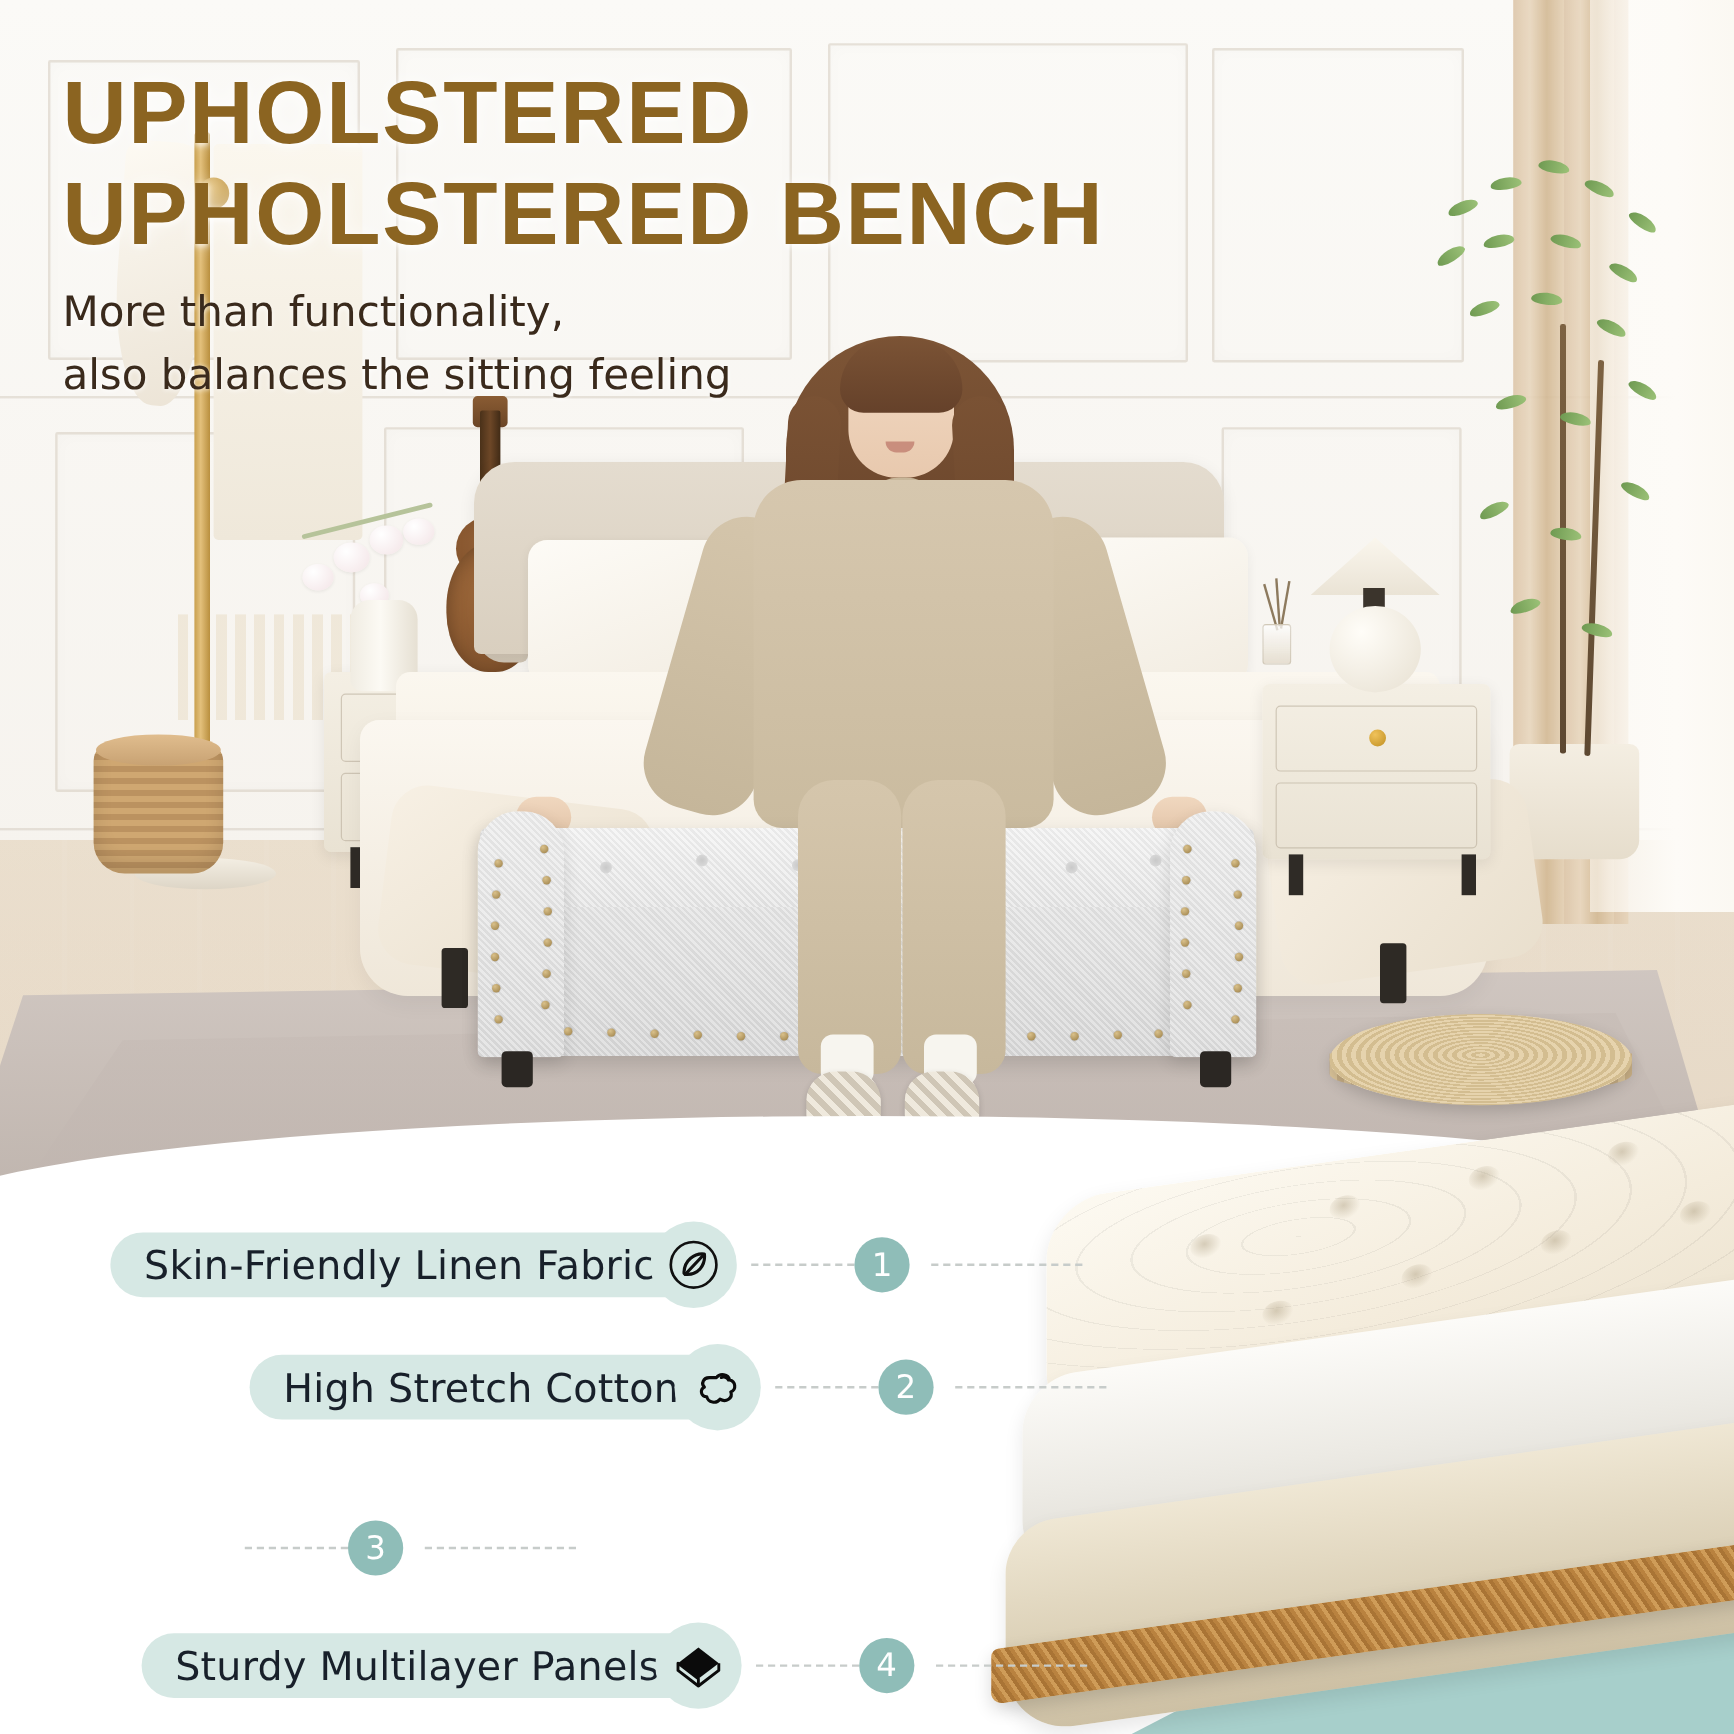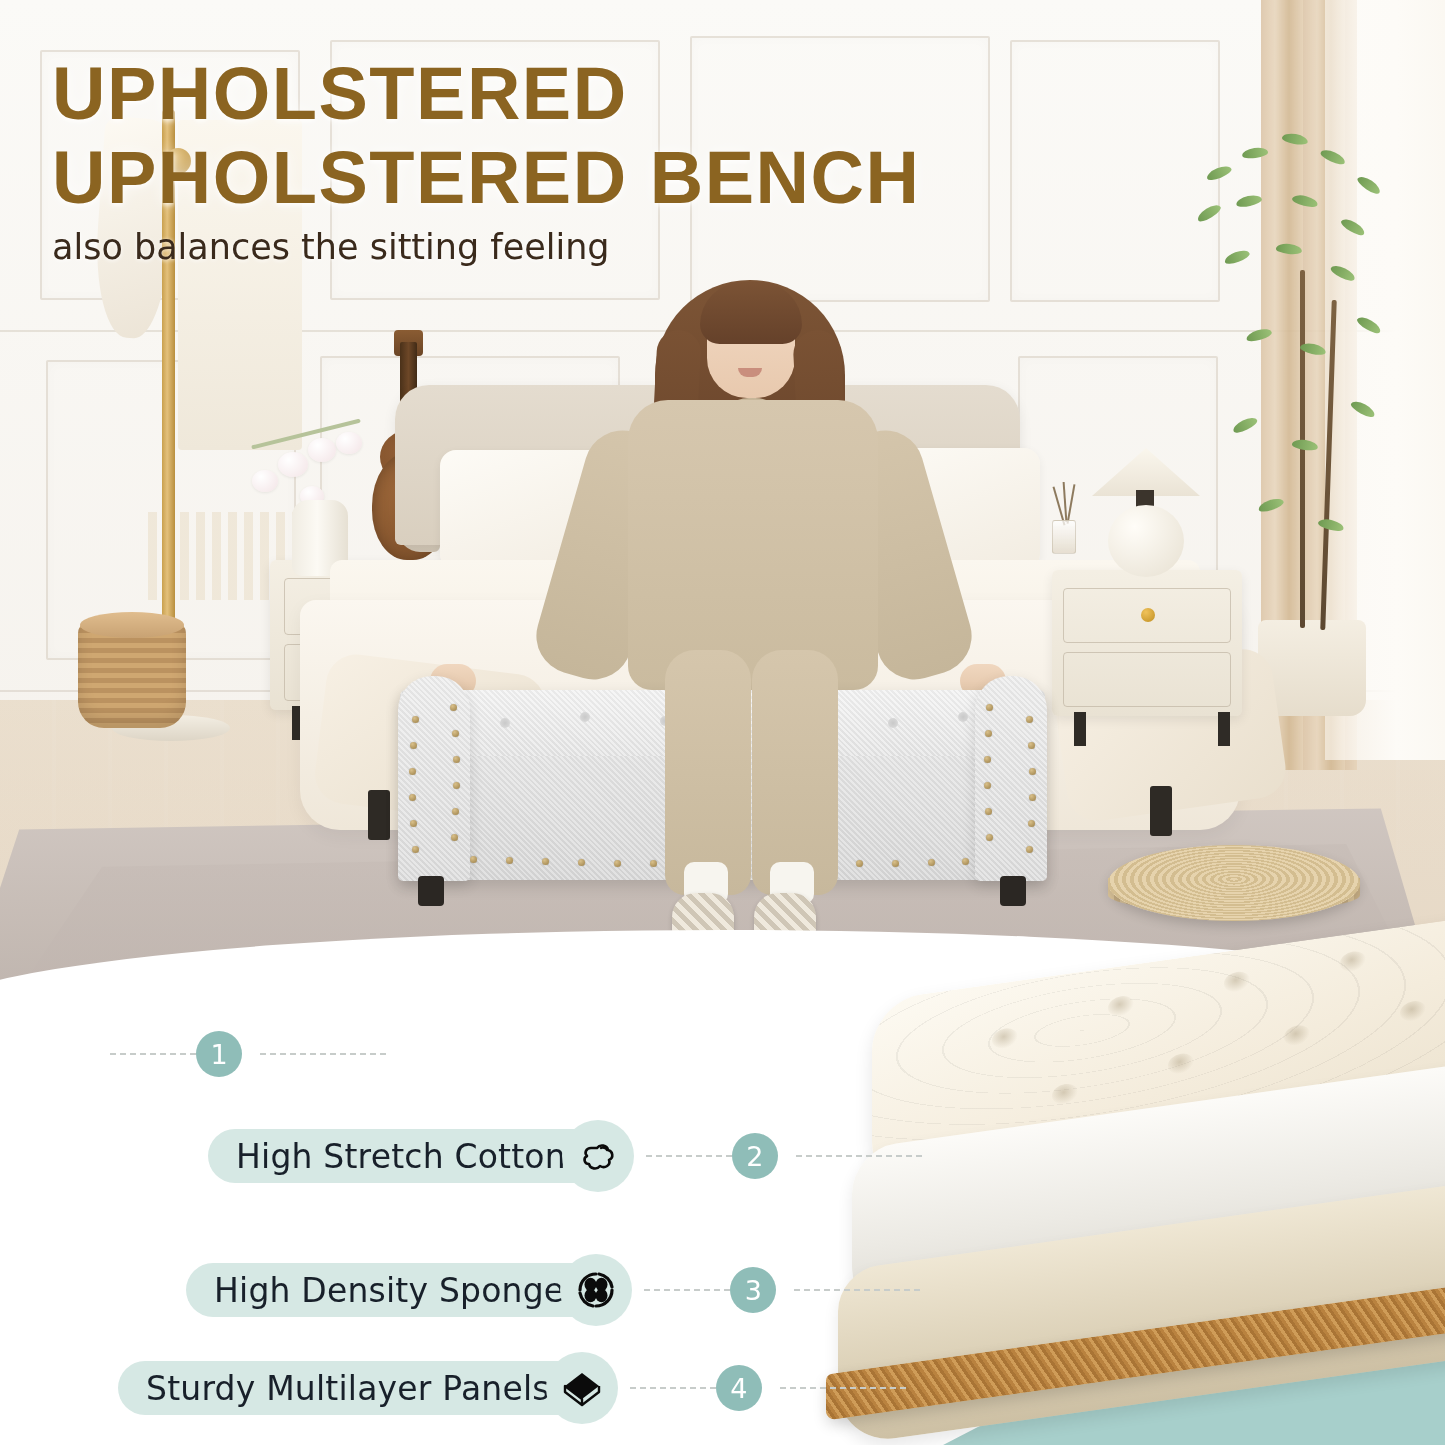--- a/index.html
+++ b/index.html
@@ -639,20 +639,21 @@
     <div class="w-leg leg-r"></div>
     <div class="sock" style="left:684px;"></div>
     <div class="sock" style="left:770px;"></div>
     <div class="slipper" style="left:672px;"></div>
     <div class="slipper" style="left:754px;"></div>
   </div>
 
   <div class="headline">
     <div class="h-line">UPHOLSTERED</div>
     <div class="h-line">UPHOLSTERED BENCH</div>
+    <div class="sub-line">More than functionality,</div>
     <div class="sub-line" style="margin-top:2px;">also balances the sitting feeling</div>
   </div>
 
   <div class="bottom">
     <div class="bottom-bg"></div>
     <div class="teal-wedge"></div>
 
     <div class="stack">
       <div class="layer layer-fabric">
         <div class="tuft-dot" style="left:120px; top:46px;"></div>
@@ -667,20 +668,30 @@
       <div class="layer layer-fabric-edge"></div>
       <div class="layer layer-white"></div>
       <div class="layer layer-beige"></div>
       <div class="layer layer-board-under"></div>
       <div class="layer layer-board"></div>
     </div>
 
     <div class="features">
 
       <div class="feat-row" style="left:92px; top:88px;">
+        <div class="pill">
+          <span class="pill-text">Skin-Friendly Linen Fabric</span>
+          <span class="icon-badge">
+            <svg class="glyph" width="42" height="42" viewBox="0 0 42 42">
+              <circle cx="21" cy="21" r="19" fill="none" stroke="#101010" stroke-width="2.2"></circle>
+              <path d="M13 28 C13 17, 22 11, 30 12 C31 21, 25 30, 14 29 Z" fill="none" stroke="#101010" stroke-width="2.6" stroke-linejoin="round"></path>
+              <path d="M14 29 L29 13" stroke="#101010" stroke-width="2.6" stroke-linecap="round"></path>
+            </svg>
+          </span>
+        </div>
         <div class="dash" style="width:86px;"></div>
         <div class="num-circle">1</div>
         <div class="dash" style="width:126px;"></div>
       </div>
 
       <div class="feat-row" style="left:208px; top:190px;">
         <div class="pill">
           <span class="pill-text">High Stretch Cotton</span>
           <span class="icon-badge">
             <svg class="glyph" width="44" height="44" viewBox="0 0 44 44">
@@ -689,35 +700,20 @@
               <path d="M25 14 C27 13 30 14 31 16" fill="none" stroke="#0b0b0b" stroke-width="2.4" stroke-linecap="round"></path>
             </svg>
           </span>
         </div>
         <div class="dash" style="width:86px;"></div>
         <div class="num-circle">2</div>
         <div class="dash" style="width:126px;"></div>
       </div>
 
       <div class="feat-row" style="left:186px; top:324px;">
-        <div class="pill">
-          <span class="pill-text">High Density Sponge</span>
-          <span class="icon-badge">
-            <svg class="glyph" width="44" height="44" viewBox="0 0 44 44">
-              <path d="M6 22 A16 16 0 0 1 22 6" fill="none" stroke="#0b0b0b" stroke-width="3.2" stroke-linecap="round"></path>
-              <path d="M38 22 A16 16 0 0 1 22 38" fill="none" stroke="#0b0b0b" stroke-width="3.2" stroke-linecap="round"></path>
-              <path d="M25 6 A16 16 0 0 1 38 19" fill="none" stroke="#0b0b0b" stroke-width="3.2" stroke-linecap="round"></path>
-              <path d="M19 38 A16 16 0 0 1 6 25" fill="none" stroke="#0b0b0b" stroke-width="3.2" stroke-linecap="round"></path>
-              <ellipse cx="16.5" cy="16.5" rx="6" ry="6.8" fill="#0b0b0b"></ellipse>
-              <ellipse cx="27.5" cy="16.5" rx="6" ry="6.8" fill="#0b0b0b"></ellipse>
-              <ellipse cx="16.5" cy="27.5" rx="6" ry="6.8" fill="#0b0b0b"></ellipse>
-              <ellipse cx="27.5" cy="27.5" rx="6" ry="6.8" fill="#0b0b0b"></ellipse>
-            </svg>
-          </span>
-        </div>
         <div class="dash" style="width:86px;"></div>
         <div class="num-circle">3</div>
         <div class="dash" style="width:126px;"></div>
       </div>
 
       <div class="feat-row" style="left:118px; top:422px;">
         <div class="pill">
           <span class="pill-text">Sturdy Multilayer Panels</span>
           <span class="icon-badge">
             <svg class="glyph" width="44" height="44" viewBox="0 0 44 44">

